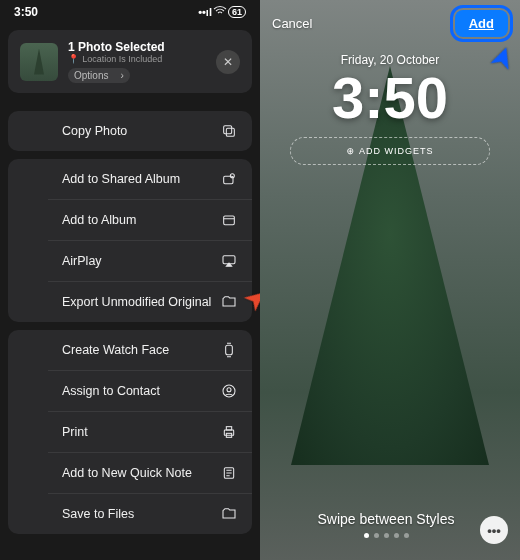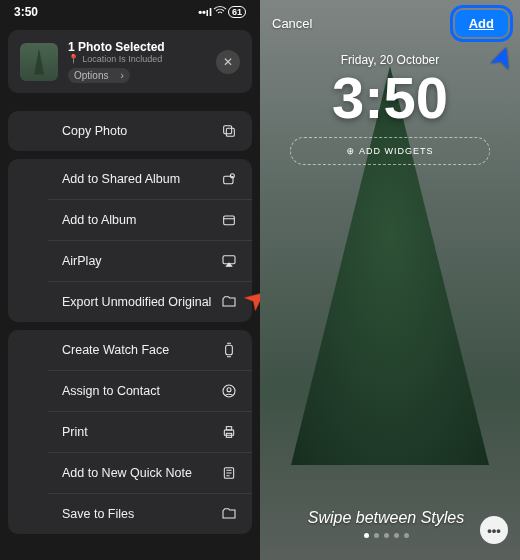--- a/index.html
+++ b/index.html
@@ -30,21 +30,21 @@
 .tree { position:absolute; left:50%; top:66px; transform:translateX(-50%); width: 0; height:0; }
 .tree::before { content:""; position:absolute; left:-110px; top:0; width:220px; height:420px; background: radial-gradient(ellipse at 50% 40%, #2e5236 0%, #1f3a28 60%, #142a1b 100%); clip-path: polygon(50% 0, 95% 95%, 5% 95%); }
 .topbar { position:relative; display:flex; justify-content:space-between; align-items:center; padding: 10px 12px; z-index:3; }
 .cancel-btn { color:#fff; font-size:13px; background:none; border:none; cursor:pointer; text-shadow:0 1px 2px rgba(0,0,0,.4); }
 .add-btn { background:#0a7bff; color:#fff; border:none; padding:6px 14px; border-radius:14px; font-size:13px; font-weight:600; cursor:pointer; }
 .highlight-blue { outline:3px solid #0a66ff; outline-offset:2px; border-radius:8px;text-decoration:underline; }
 .lock-block { position:relative; z-index:2; text-align:center; margin-top:6px; }
 .lock-date { font-size:12px; font-weight:500; color:#fff; text-shadow:0 1px 3px rgba(0,0,0,.4); }
 .lock-time { font-size:58px; font-weight:600; color:#fff; text-shadow:0 2px 6px rgba(0,0,0,.4); line-height:1; margin-top:2px; }
 .widget-box { margin: 10px auto 0; width: 200px; border:1.5px dashed rgba(255,255,255,.55); border-radius:18px; padding:8px; font-size:9px; letter-spacing:1px; color:#fff; display:flex; align-items:center; justify-content:center; gap:4px; }
-.bottom-hint { position:absolute; bottom:22px; left:0; right:8px; text-align:center; font-size:16px; color:#fff; text-shadow:0 1px 2px rgba(0,0,0,.5);font-style:italic; }
+.bottom-hint { position:absolute; bottom:22px; left:0; right:8px; text-align:center; font-size:14px; color:#fff; text-shadow:0 1px 2px rgba(0,0,0,.5); }
 .dots { margin-top:6px; display:flex; justify-content:center; gap:5px; }
 .dots span { width:5px; height:5px; border-radius:50%; background:rgba(255,255,255,.4); }
 .dots span.active { background:#fff; }
 .more-fab { position:absolute; bottom:16px; right:12px; width:28px; height:28px; border-radius:50%; background:rgba(255,255,255,.92); color:#444; display:flex; align-items:center; justify-content:center; font-weight:700; font-size:13px; cursor:pointer; }
 
 
 .arrow-red { position:absolute; color:#e8482c; font-size:28px; z-index:5; filter: drop-shadow(0 0 1px rgba(0,0,0,0.5)); }
 .arrow-blue { position:absolute; color:#0a5cff; font-size:30px; z-index:5; filter: drop-shadow(0 0 1px rgba(0,0,0,0.5)); }
 
 svg { width:16px; height:16px; stroke:#e5e5e7; stroke-width:1.6; fill:none; }

